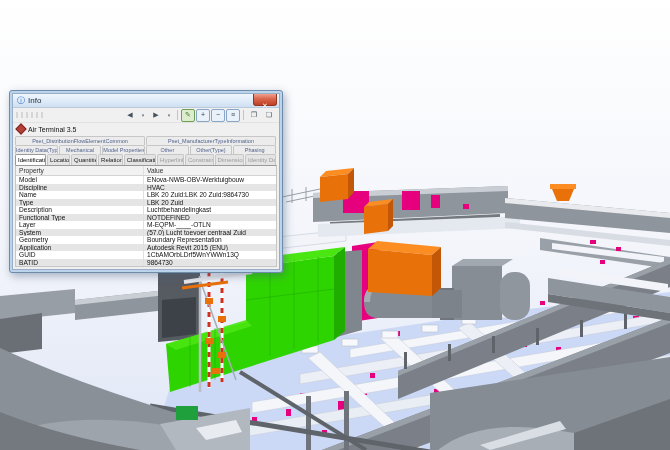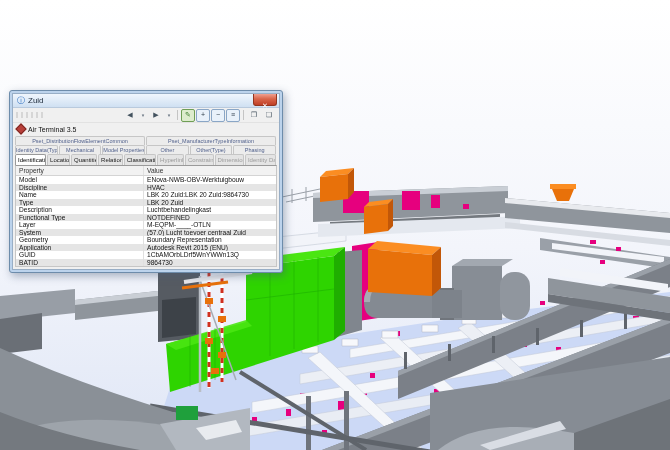--- a/index.html
+++ b/index.html
@@ -192,21 +192,21 @@
     <path d="M438,450 Q482,415 574,433 L574,450 Z" fill="#a8aeb6"></path>
     <path d="M574,433 L670,399 L670,450 L574,450 Z" fill="#6e7379"></path>
     <path d="M480,445 L560,421 L566,429 L490,450 Z" fill="#d9dde4"></path>
   </g>
 </svg>
 
 <div class="info-panel">
   <div class="panel-inner">
     <div class="titlebar">
       <span class="app-ico">ⓘ</span>
-      <span class="title-text">Zuid</span>
+      <span class="title-text">Info</span>
       <span class="close-btn">
         <span>✕</span>
       </span>
     </div>
 
     <div class="toolbar">
       <span class="ghost"></span>
       <span class="tb-spacer"></span>
       <span class="tbtn">◀</span>
       <span class="tbtn caret">▾</span>

